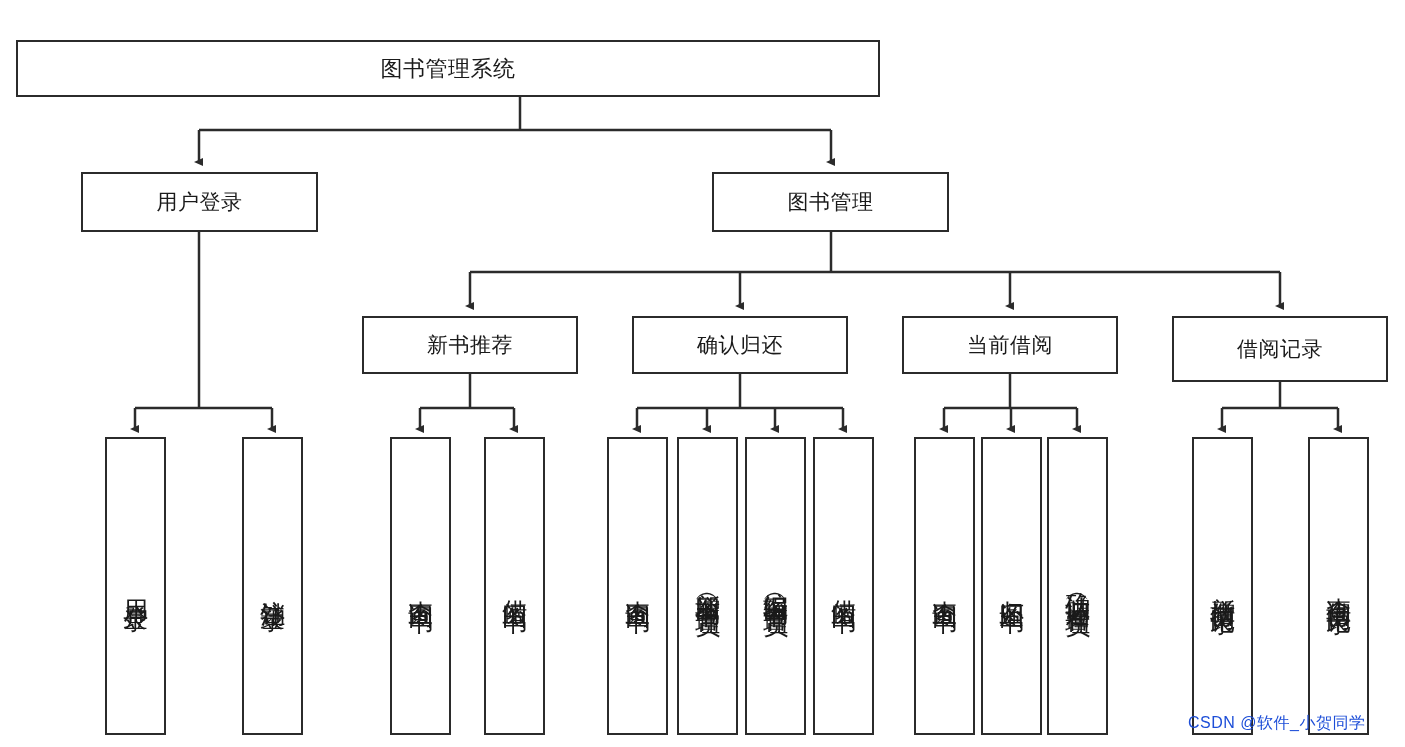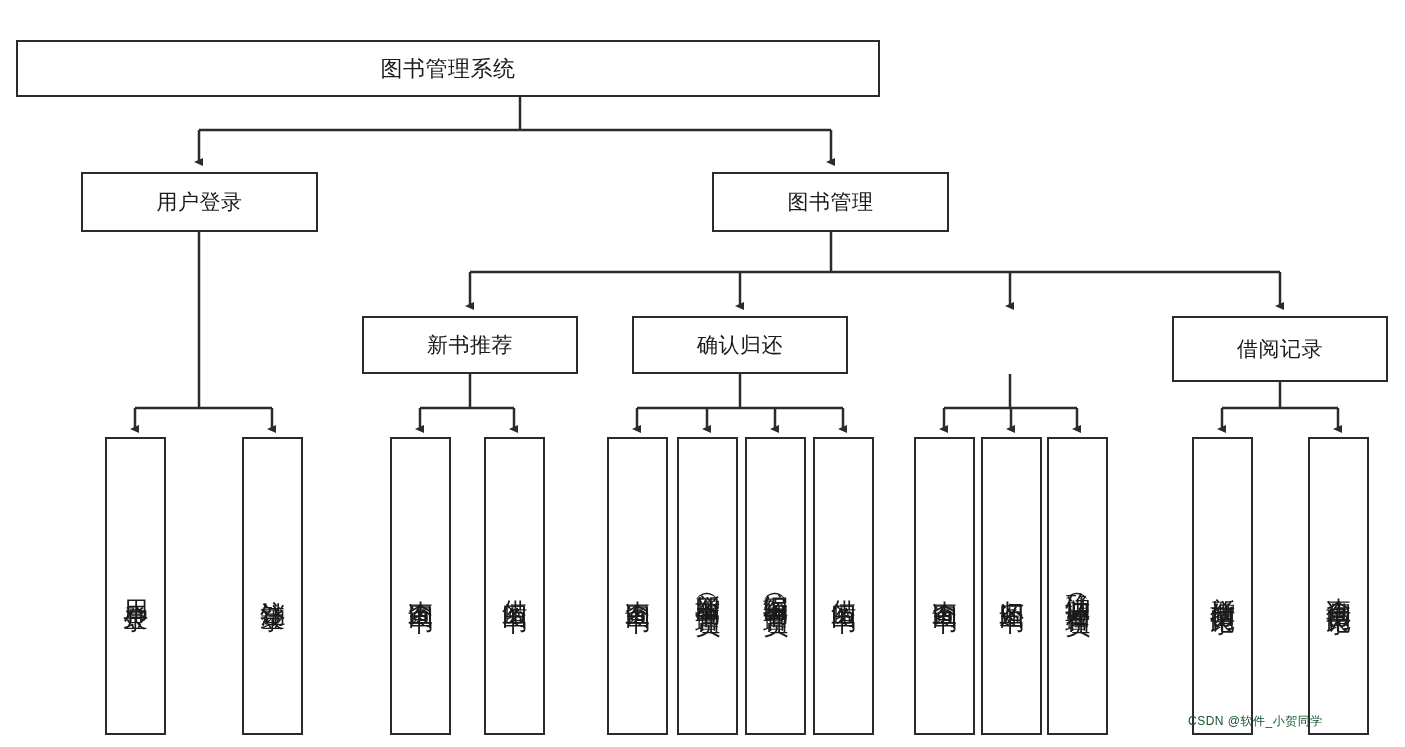--- a/index.html
+++ b/index.html
@@ -57,22 +57,22 @@
   }
   .node .vtext {
     writing-mode: vertical-rl;
     text-orientation: upright;
     display: block;
   }
   .watermark {
     position: absolute;
     left: 1188px;
     top: 713px;
-    font-size: 12px;
-    color: #14532d;
+    font-size: 16px;
+    color: #1d4ed8;
     white-space: nowrap;
     letter-spacing: 0.5px;
   }
 </style>
 </head>
 <body>
 
 <div id="canvas">
 
   <svg class="wires" viewBox="0 0 1405 747">
@@ -138,20 +138,23 @@
   <div class="node horiz" style="left:712px; top:172px; width:237px; height:60px;align-items:center;">
     <span>图书管理</span>
   </div>
 
   <div class="node horiz" style="left:362px; top:316px; width:216px; height:58px;">
     <span>新书推荐</span>
   </div>
   <div class="node horiz" style="left:632px; top:316px; width:216px; height:58px;">
     <span>确认归还</span>
   </div>
+  <div class="node horiz" style="left:902px; top:316px; width:216px; height:58px;">
+    <span>当前借阅</span>
+  </div>
   <div class="node horiz" style="left:1172px; top:316px; width:216px; height:66px;">
     <span>借阅记录</span>
   </div>
 
   <div class="node vert" style="left:105px; top:437px; width:61px; height:298px;">
     <span class="vtext">用户登录</span>
   </div>
   <div class="node vert" style="left:242px; top:437px; width:61px; height:298px;">
     <span class="vtext">注销登录</span>
   </div>

